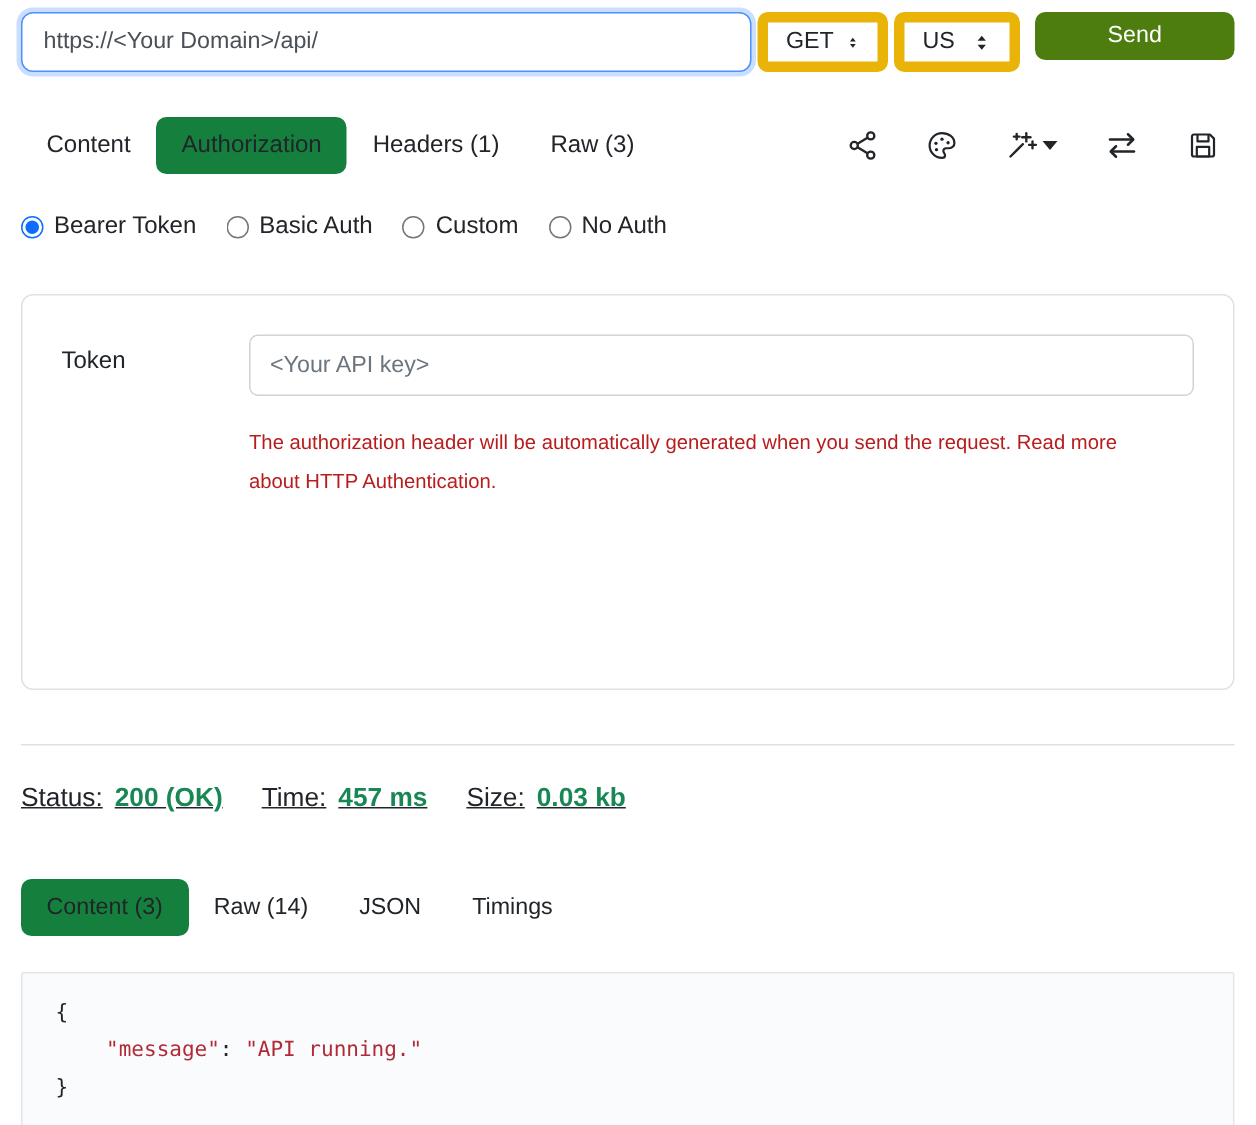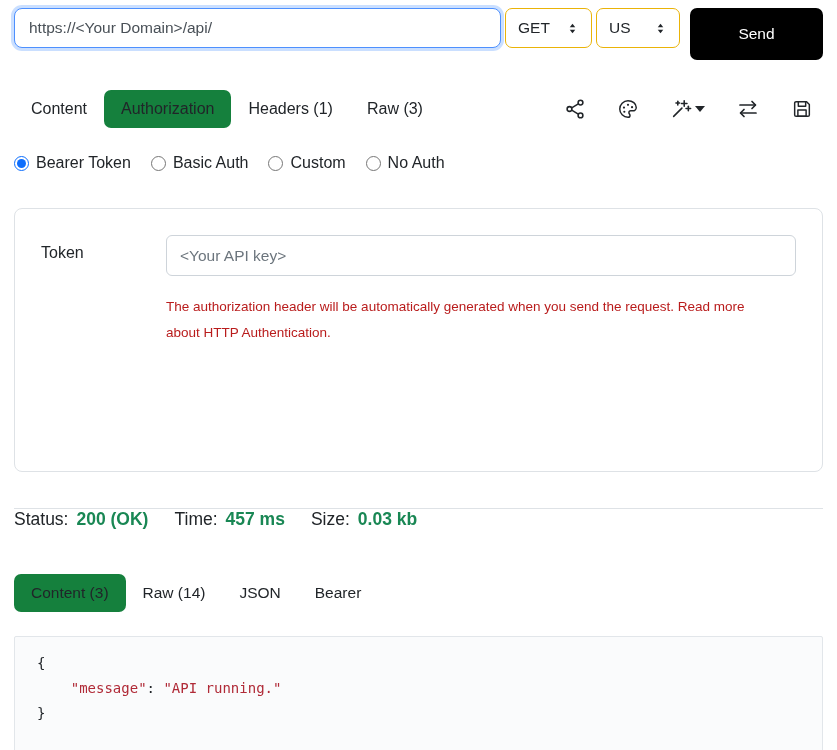--- a/index.html
+++ b/index.html
@@ -14,27 +14,27 @@
   
   .row1 { display: flex; gap: 4px; align-items: stretch; }
   .url-input {
     width: 487px; height: 40px; border: 1px solid #4d90fe; border-radius: 8px;
     padding: 0 14px; font-size: 15.5px; color: #495057; outline: none;
     box-shadow: 0 0 0 3px rgba(13,110,253,.22);
     font-family: "Liberation Sans", sans-serif;
   }
   .select-box {
     display: flex; align-items: center; justify-content: space-between; gap: 8px;
-    border: 1px solid #eab308; border-radius: 7px; padding: 0 12px; height: 40px;
+    border: 7px solid #eab308; border-radius: 7px; padding: 0 12px; height: 40px;
     font-size: 15.5px; color: #212529; cursor: pointer; background: #fff;
   }
   .select-box.method { width: 87px; }
   .select-box.region { width: 84px; }
   .send-btn {
-    margin-left: auto; width: 133px; height: 52px; background: #000000; color: #fff;
+    margin-left: auto; width: 133px; height: 32px; background: #4d7c0f; color: #fff;
     border: none; border-radius: 7px; font-size: 15.5px; cursor: pointer;
     font-family: "Liberation Sans", sans-serif;
   }
 
   
   .tabs-row { display: flex; align-items: center; margin-top: 30px; }
   .tab { padding: 10px 17px; font-size: 16px; border-radius: 7px; cursor: pointer; white-space: nowrap; }
   .tab.active { background: #15803d; }
   .icon-group { margin-left: auto; display: flex; align-items: center; gap: 31px; padding-right: 10px; }
   .icon-btn { display: inline-flex; align-items: center; cursor: pointer; color: #212529; }
@@ -60,21 +60,21 @@
     width: 100%; height: 41px; border: 1px solid #ced4da; border-radius: 6px;
     padding: 0 13px; font-size: 15.5px; color: #212529; outline: none;
     font-family: "Liberation Sans", sans-serif;
   }
   .token-input::placeholder { color: #6c757d; opacity: 1; }
   .help-text { margin-top: 18px; font-size: 13.5px; line-height: 1.9; max-width: 585px; color: #b91c1c; }
 
   .divider { margin: 36px 0 0 0; border: none; border-top: 1px solid #dee2e6; }
 
   
-  .status-row { display: flex; align-items: flex-start; font-size: 17.5px; }
+  .status-row { margin-top: 24px; display: flex; align-items: flex-start; font-size: 17.5px; text-decoration: underline; }
   .status-label { margin-right: 8px; color: #212529; }
   .status-value { color: #198754; font-weight: 700; margin-right: 26px; }
 
   .response-tabs { margin-top: 44px; }
   .response-tabs .tab { font-size: 15.5px; }
 
   
   .code-block {
     margin-top: 24px; border: 1px solid #e2e6ea; background: #fafbfc;
     border-radius: 2px; padding: 14px 22px; height: 160px;
@@ -205,21 +205,21 @@
     <span class="status-label">Time:</span>
     <span class="status-value">457 ms</span>
     <span class="status-label">Size:</span>
     <span class="status-value">0.03 kb</span>
   </div>
 
   <div class="tabs-row response-tabs">
     <div class="tab active">Content (3)</div>
     <div class="tab">Raw (14)</div>
     <div class="tab">JSON</div>
-    <div class="tab">Bearer</div>
+    <div class="tab">Timings</div>
   </div>
 
   <div class="code-block">
     <div class="code-line"><span>{</span></div>
     <div class="code-line"><span>    </span><span class="json-str">"message"</span><span>: </span><span class="json-str">"API running."</span></div>
     <div class="code-line"><span>}</span></div>
   </div>
 
 </div>
 

